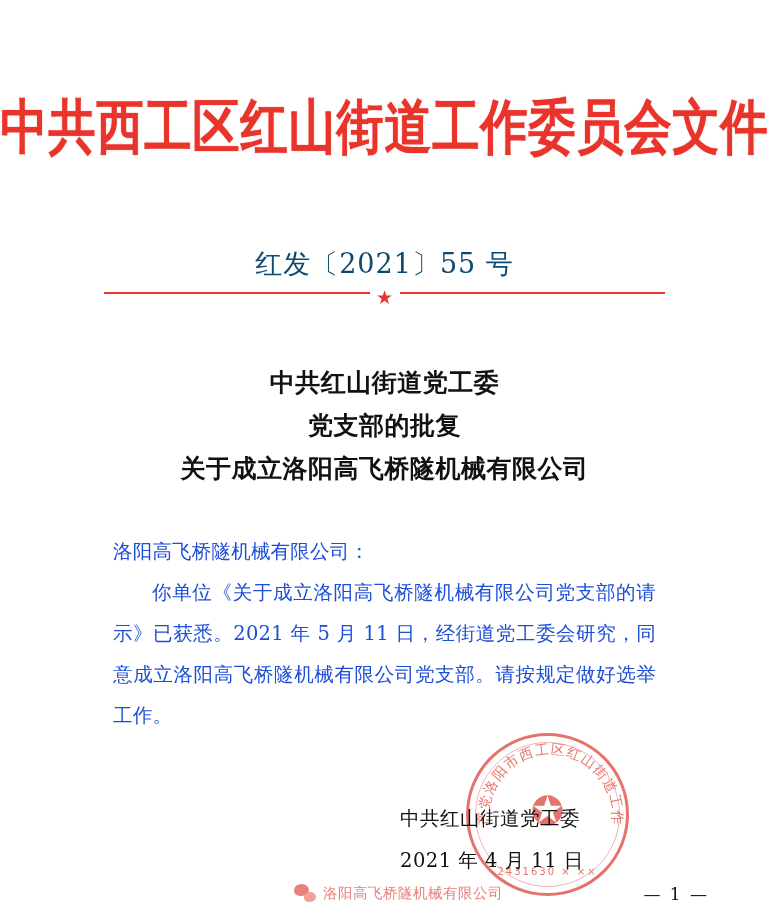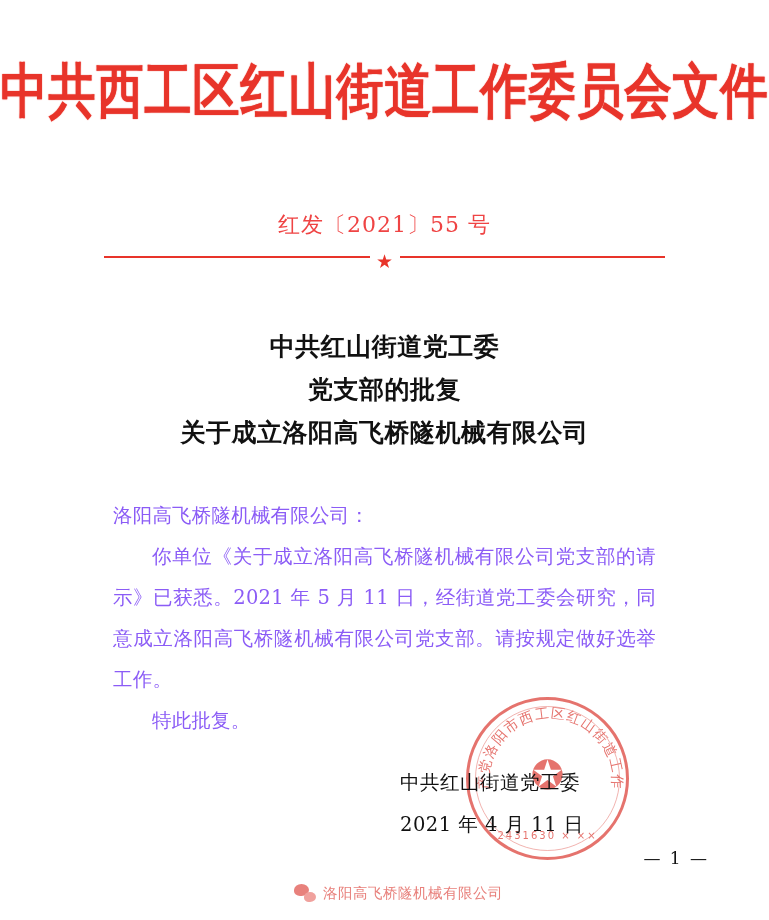--- a/index.html
+++ b/index.html
@@ -11,20 +11,21 @@
     width: 769px;
     height: 920px;
     position: relative;
     font-family: "DejaVu Serif", "Liberation Serif", serif;
     overflow: hidden;
   }
   .page {
     position: absolute;
     inset: 0;
     background: #ffffff;
+    margin-top: 36px;
   }
 
   
   .masthead {
     position: absolute;
     top: 52px;
     left: 0;
     right: 0;
     text-align: center;
     color: #e8342a;
@@ -38,22 +39,22 @@
     text-shadow: 0 0 1px #e8342a;
   }
 
   
   .docnum {
     position: absolute;
     top: 210px;
     left: 0;
     right: 0;
     text-align: center;
-    color: #ef4444;
-    font-size: 22px;
+    color: #0c4a6e;
+    font-size: 27px;
     letter-spacing: 1px;
   }
 
   
   .rule-wrap {
     position: absolute;
     top: 253px;
     left: 104px;
     right: 104px;
     height: 20px;
@@ -92,21 +93,21 @@
     line-height: 43px;
     letter-spacing: 0.5px;
   }
 
   
   .body {
     position: absolute;
     top: 495px;
     left: 113px;
     width: 543px;
-    color: #8b5cf6;
+    color: #1d4ed8;
     font-size: 19.5px;
     line-height: 41px;
     letter-spacing: 0.2px;
   }
   .body p { margin: 0; }
   .p-indent { text-indent: 2em; text-align: justify; }
 
   
   .seal {
     position: absolute;
@@ -238,21 +239,20 @@
 
   <div class="title">
     <div>中共红山街道党工委</div>
     <div>党支部的批复</div>
     <div>关于成立洛阳高飞桥隧机械有限公司</div>
   </div>
 
   <div class="body">
     <p>洛阳高飞桥隧机械有限公司：</p>
     <p class="p-indent">你单位《关于成立洛阳高飞桥隧机械有限公司党支部的请示》已获悉。2021 年 5 月 11 日，经街道党工委会研究，同意成立洛阳高飞桥隧机械有限公司党支部。请按规定做好选举工作。</p>
-    <p class="p-indent">特此批复。</p>
   </div>
 
   <div class="seal">
     <div class="seal-inner"></div>
     <svg class="seal-arc" viewBox="0 0 163 163">
       <defs>
         <path id="arcpath" d="M 20,88 A 62,62 0 1 1 143,88" fill="none"></path>
       </defs>
       <text>
         <textPath href="#arcpath" startOffset="50%" text-anchor="middle">中国共产党洛阳市西工区红山街道工作委员会</textPath>

